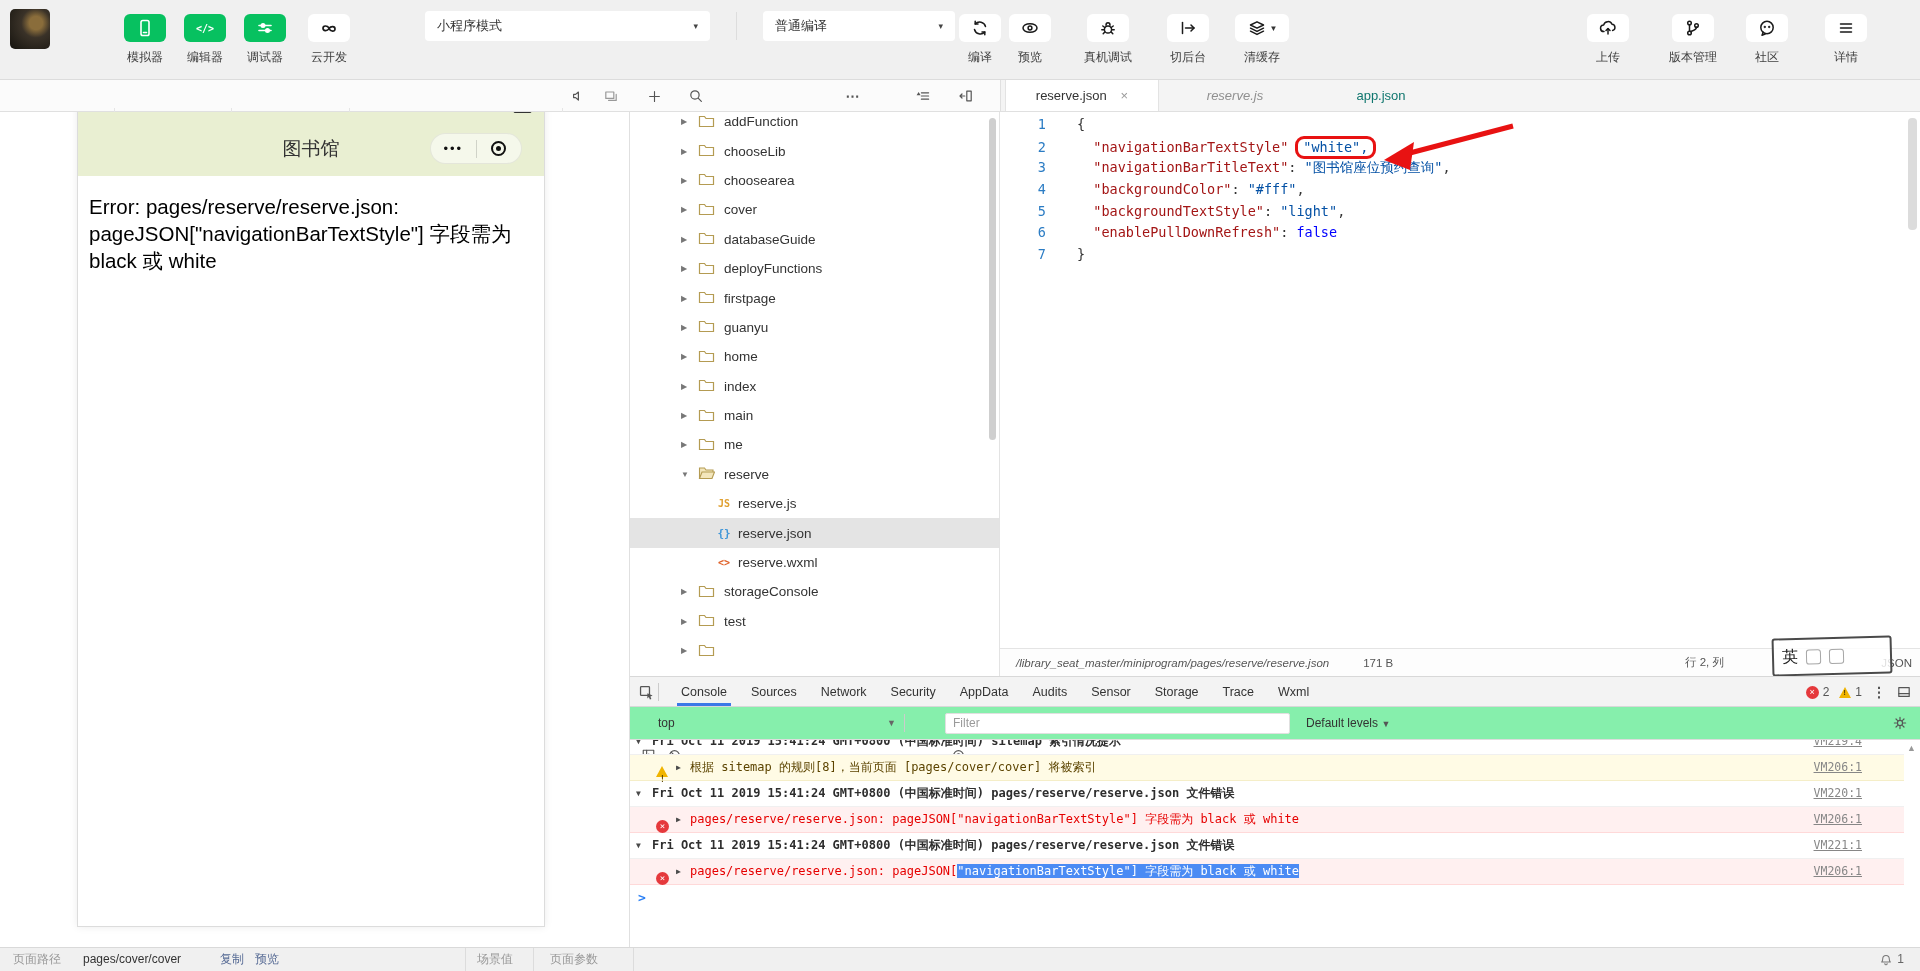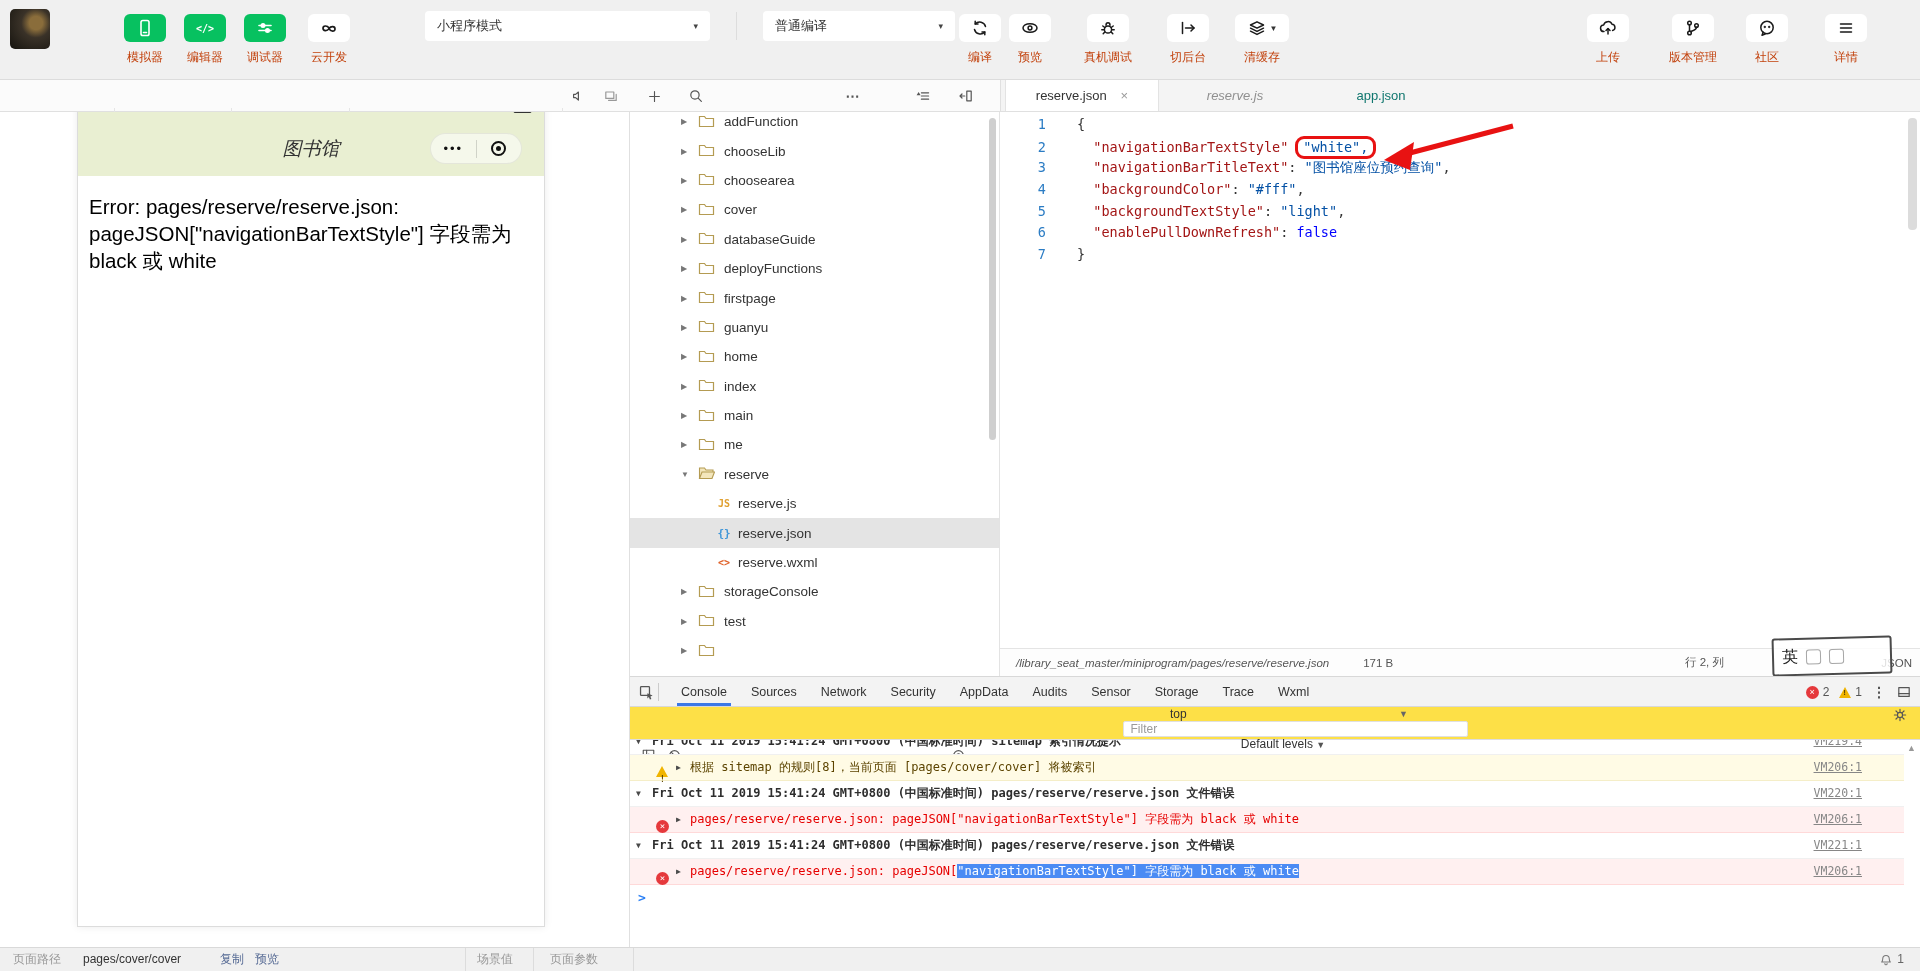--- a/index.html
+++ b/index.html
@@ -10,21 +10,21 @@
   .ico-w { stroke:#fff; fill:none; stroke-width:1.6; stroke-linecap:round; stroke-linejoin:round; }
 
   
   .toolbar { position:absolute; left:0; top:0; width:1920px; height:80px; background:#f0f0f0; border-bottom:1px solid #dcdcdc; }
   .avatar { position:absolute; left:10px; top:9px; width:40px; height:40px; border-radius:5px;
             background:radial-gradient(circle at 65% 35%, #8a6d3b 0 18%, #3a3228 40%, #16140f 100%); }
   .tbtn { position:absolute; top:0; width:60px; text-align:center; cursor:default; }
   .tbtn .tile { margin:14px auto 0; width:42px; height:28px; border-radius:6px; display:flex; align-items:center; justify-content:center; }
   .tile.green { background:#07c160; }
   .tile.white { background:#fff; }
-  .tbtn .tlbl { margin-top:7px; font-size:12px; color:#c2410c; white-space:nowrap; }
+  .tbtn .tlbl { margin-top:7px; font-size:12px; color:#404040; white-space:nowrap; }
   .code-glyph { color:#fff; font-family:"DejaVu Sans Mono",monospace; font-size:10px; font-weight:bold; }
   .ddl { position:absolute; top:11px; height:30px; background:#fff; border-radius:4px; font-size:13px; color:#333;
          display:flex; align-items:center; padding:0 12px; }
   .ddl .caret { margin-left:auto; font-size:9px; color:#444; }
   .vsep { position:absolute; top:12px; width:1px; height:28px; background:#ddd; }
 
   
   .subbar { position:absolute; left:0; top:80px; width:1920px; height:32px; background:#fbfbfb; border-bottom:1px solid #e0e0e0; }
   .dseg { position:absolute; top:0; height:31px; border-right:1px solid #e5e5e5; display:flex; align-items:center; font-size:12.5px; color:#333;margin-top:28px; }
   .dseg .chev { margin-left:auto; margin-right:10px; font-size:9px; color:#888; transform:scaleX(1.4); }
@@ -43,21 +43,21 @@
   .bottombar { position:absolute; left:0; top:947px; width:1920px; height:24px; background:#f0f0f0; border-top:1px solid #d9d9d9; font-size:12px; line-height:23px; color:#999; }
 
   
   .phone { position:absolute; left:77px; top:-18px; width:468px; height:833px; background:#fff; border:1px solid #dcdcdc; box-shadow:0 0 8px rgba(0,0,0,.08); }
   .p-status { height:26px; background:#e9efd2; display:flex; align-items:center; padding:0 12px; font-size:12.5px; color:#222; }
   .p-status .mid { flex:1; text-align:center; }
   .batt { display:inline-block; width:19px; height:9px; border:1px solid #333; border-radius:2px; margin-left:4px; position:relative; vertical-align:middle; }
   .batt:before { content:""; position:absolute; left:1px; top:1px; bottom:1px; width:8px; background:#333; }
   .batt:after { content:""; position:absolute; right:-3px; top:2px; width:2px; height:3px; background:#333; }
   .p-nav { height:55px; background:#e9efd2; position:relative; }
-  .p-title { position:absolute; left:0; right:0; top:0; height:55px; text-align:center; line-height:55px; font-size:19px; color:#333;font-style:italic; }
+  .p-title { position:absolute; left:0; right:0; top:0; height:55px; text-align:center; line-height:55px; font-size:19px; color:#333; }
   .capsule { position:absolute; right:22px; top:12px; width:92px; height:31px; border-radius:16px; background:rgba(255,255,255,.55);
              border:1px solid rgba(0,0,0,.07); display:flex; align-items:center; }
   .cap-dots { flex:1; text-align:center; font-size:13px; letter-spacing:2px; color:#111; }
   .cap-div { width:1px; height:18px; background:rgba(0,0,0,.15); }
   .cap-target { flex:1; display:flex; align-items:center; justify-content:center; }
   .cap-target i { width:15px; height:15px; border:2px solid #111; border-radius:50%; display:flex; align-items:center; justify-content:center; }
   .cap-target i:before { content:""; width:5px; height:5px; border-radius:50%; background:#111; }
   .p-error { padding:17px 20px 0 11px; font-size:20.5px; line-height:27px; color:#000; }
 
   
@@ -93,21 +93,21 @@
   .ct-bar { position:absolute; left:0; top:0; right:0; height:30px; background:#f3f3f3; border-bottom:1px solid #d8d8d8; display:flex; align-items:center; }
   .ct-tabs { display:flex; align-items:center; height:100%; margin-left:10px; }
   .ctab { padding:0 12px; font-size:12.5px; color:#333; height:100%; display:flex; align-items:center; position:relative; }
   .ctab.active:after { content:""; position:absolute; left:8px; right:8px; bottom:0; height:3px; background:#3b78e7; }
   .ct-sep { width:1px; height:18px; background:#ccc; margin-left:8px; }
   .ct-right { position:absolute; right:8px; top:0; height:30px; display:flex; align-items:center; gap:10px; font-size:12px; color:#555; }
   .errdot { width:13px; height:13px; border-radius:50%; background:#e5393c; color:#fff; font-size:9px; line-height:13px; text-align:center; display:inline-block; }
   .warntri { width:0; height:0; border-left:6.5px solid transparent; border-right:6.5px solid transparent; border-bottom:11px solid #f0b400; position:relative; display:inline-block; }
   .warntri:after { content:"!"; position:absolute; left:-2px; top:1px; font-size:8px; color:#5c4400; font-weight:bold; }
   .kebab { font-size:14px; font-weight:bold; color:#555; letter-spacing:0; }
-  .ctool { position:absolute; left:0; top:30px; right:0; height:33px; background:#fde047; border-bottom:1px solid #ddd; display:flex; align-items:center; font-size:12px; color:#555;flex-direction:column; }
+  .ctool { position:absolute; left:0; top:30px; right:0; height:33px; background:#86efac; border-bottom:1px solid #ddd; display:flex; align-items:center; font-size:12px; color:#555; }
   .ctx-dd { margin-left:28px; width:238px; display:flex; align-items:center; color:#333; }
   .ctx-dd .caret { margin-left:auto; font-size:9px; color:#666; }
   .filter-in { margin-left:40px; width:345px; height:21px; background:#fff; border:1px solid #e0e0e0; border-radius:2px; font-size:12px; padding:0 7px; color:#333; outline:none; }
   .filter-in::placeholder { color:#9a9a9a; }
   .lvl-dd { margin-left:16px; color:#333; }
   .gear-btn { position:absolute; right:12px; }
   .cmsgs { position:absolute; left:0; top:63px; right:16px; bottom:0; font-family:"DejaVu Sans Mono",monospace; font-size:12px; overflow:hidden; }
   .crow { position:relative; line-height:25px; border-bottom:1px solid #f0f0f0; padding-left:22px; white-space:nowrap; color:#2e2e2e; }
   .crow .tri { position:absolute; left:6px; font-size:8px; color:#4a4a4a; }
   .crow.group { font-weight:bold; }

